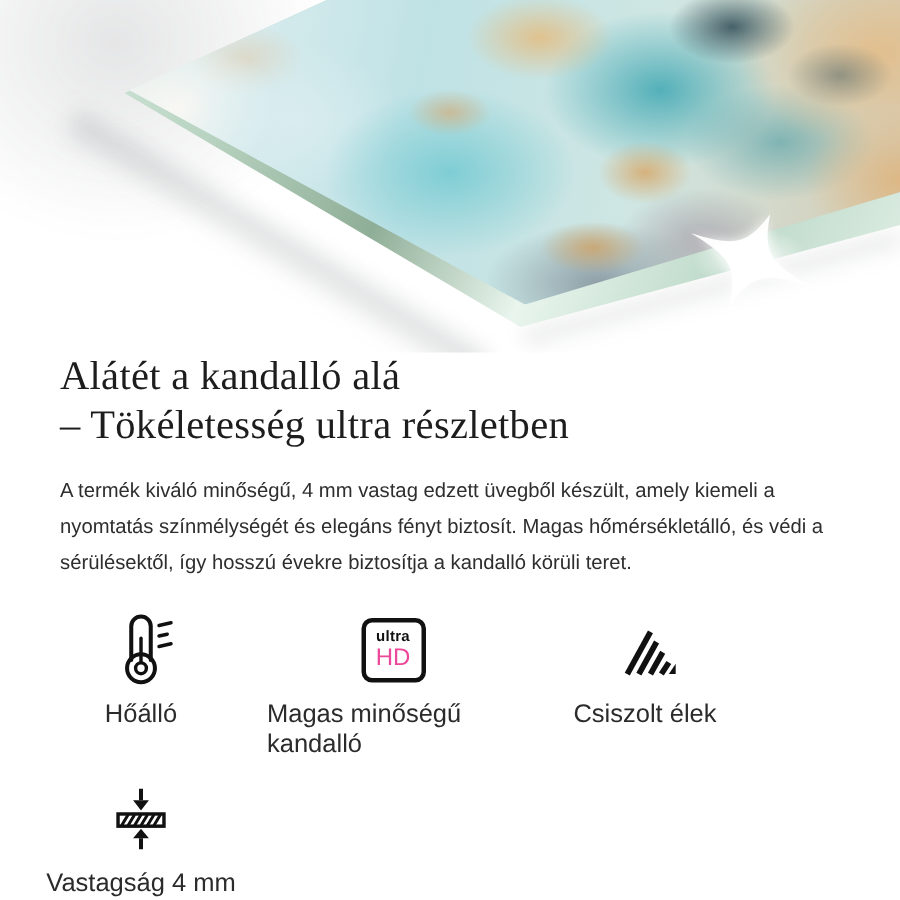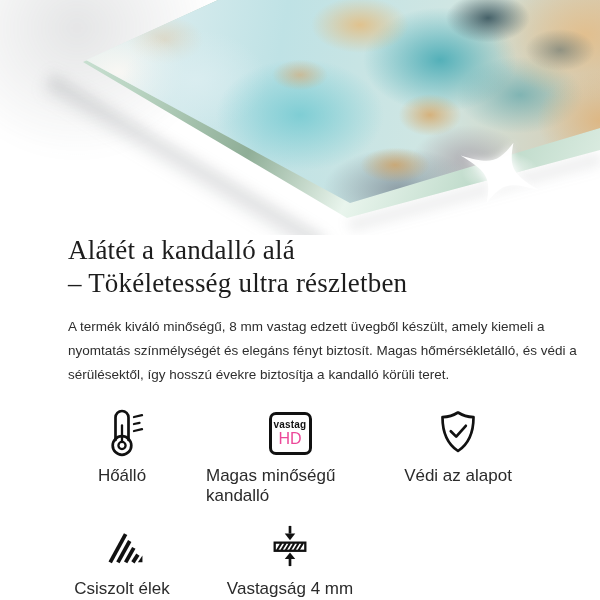--- a/index.html
+++ b/index.html
@@ -41,21 +41,21 @@
           radial-gradient(110px 60px at 400px 190px, rgba(130,145,155,.85), rgba(130,145,155,0) 70%),
           radial-gradient(80px 50px at 468px 160px, rgba(168,163,172,.8), rgba(168,163,172,0) 70%),
           radial-gradient(100px 70px at 195px 80px, rgba(218,237,240,.95), rgba(218,237,240,0) 72%),
           radial-gradient(90px 60px at 118px 72px, rgba(250,248,244,.95), rgba(250,248,244,0) 75%),
           radial-gradient(55px 35px at 165px 40px, rgba(226,192,152,.45), rgba(226,192,152,0) 70%),
           linear-gradient(100deg,#f2efe9 0%,#d9ecee 25%,#bfe2e5 45%,#cfe6e3 70%,#d7c9ae 100%);}
   .sparkle{position:absolute;left:455px;top:128px;width:90px;height:90px;pointer-events:none;}
   .sparkle svg{display:block;filter:drop-shadow(0 0 4px rgba(255,255,255,.95));}
 
   
-  .content{position:absolute;left:0;top:230px;width:524px;padding:0 40px;box-sizing:border-box;margin-left:28px;}
+  .content{position:absolute;left:0;top:230px;width:524px;padding:0 40px;box-sizing:border-box;}
   h1{margin:4px 0 0;font-family:"Liberation Serif",serif;font-weight:500;
      font-size:27px;line-height:33px;color:#1d1d1d;letter-spacing:.2px;}
   h1 span{display:block;}
   .desc{margin:15px 0 0;width:527px;font-size:13.5px;line-height:24px;color:#2e2e2e;}
 
   
   .features{margin:21px -30px 0;display:grid;grid-template-columns:1fr 1fr 1fr;row-gap:15px;}
   .feature{display:flex;flex-direction:column;align-items:center;}
   .icon-wrap{height:50px;display:flex;align-items:center;justify-content:center;}
   .feature-label{margin-top:8px;font-size:17px;color:#2b2b2b;}
@@ -85,21 +85,21 @@
         </g>
       </svg>
     </div>
   </div>
 
   <div class="content">
     <h1>
       <span>Alátét a kandalló alá</span>
       <span>– Tökéletesség ultra részletben</span>
     </h1>
-    <p class="desc">A termék kiváló minőségű, 8 mm vastag edzett üvegből készült, amely kiemeli a nyomtatás színmélységét és elegáns fényt biztosít. Magas hőmérsékletálló, és védi a sérülésektől, így hosszú évekre biztosítja a kandalló körüli teret.</p>
+    <p class="desc">A termék kiváló minőségű, 4 mm vastag edzett üvegből készült, amely kiemeli a nyomtatás színmélységét és elegáns fényt biztosít. Magas hőmérsékletálló, és védi a sérülésektől, így hosszú évekre biztosítja a kandalló körüli teret.</p>
 
     <div class="features">
 
       <div class="feature">
         <div class="icon-wrap">
           <svg viewBox="0 0 46 50" width="46" height="50">
             <path class="st" d="M16.5 32 V9.5 a6.5 6.5 0 0 1 13 0 V32"></path>
             <circle class="st" cx="23" cy="37.5" r="9.3"></circle>
             <circle class="th" cx="23" cy="37.5" r="3.6"></circle>
             <line class="th" x1="23" y1="17.5" x2="23" y2="33.5"></line>
@@ -107,36 +107,27 @@
             <line class="th" x1="35" y1="16" x2="40.5" y2="14.8"></line>
             <line class="th" x1="35" y1="23" x2="43" y2="21.2"></line>
           </svg>
         </div>
         <span class="feature-label">Hőálló</span>
       </div>
 
       <div class="feature">
         <div class="icon-wrap">
           <div class="uhd-box">
-            <span class="uhd-top">vastag</span>
+            <span class="uhd-top">ultra</span>
             <span class="uhd-bottom">HD</span>
           </div>
         </div>
         <span class="feature-label">Magas minőségű kandalló</span>
       </div>
 
-      <div class="feature">
-        <div class="icon-wrap">
-          <svg viewBox="0 0 46 48" width="46" height="48">
-            <path class="st" d="M23 3.5 C27.5 6.4 33.5 8 38.5 8.2 C38.5 22.5 33.5 35 23 42 C12.5 35 7.5 22.5 7.5 8.2 C12.5 8 18.5 6.4 23 3.5 Z"></path>
-            <path class="st" d="M15.8 22.2 L21.2 27.6 L30.8 16.8"></path>
-          </svg>
-        </div>
-        <span class="feature-label">Védi az alapot</span>
-      </div>
 
 
       <div class="feature">
         <div class="icon-wrap">
           <svg viewBox="0 0 48 44" width="44" height="40">
             <g stroke="#111" stroke-width="4.2" fill="none">
               <line x1="11" y1="40" x2="28" y2="9"></line>
               <line x1="19.5" y1="40" x2="32.5" y2="16.5"></line>
               <line x1="28" y1="40" x2="37" y2="24"></line>
               <line x1="36" y1="40" x2="41.5" y2="31.5"></line>

